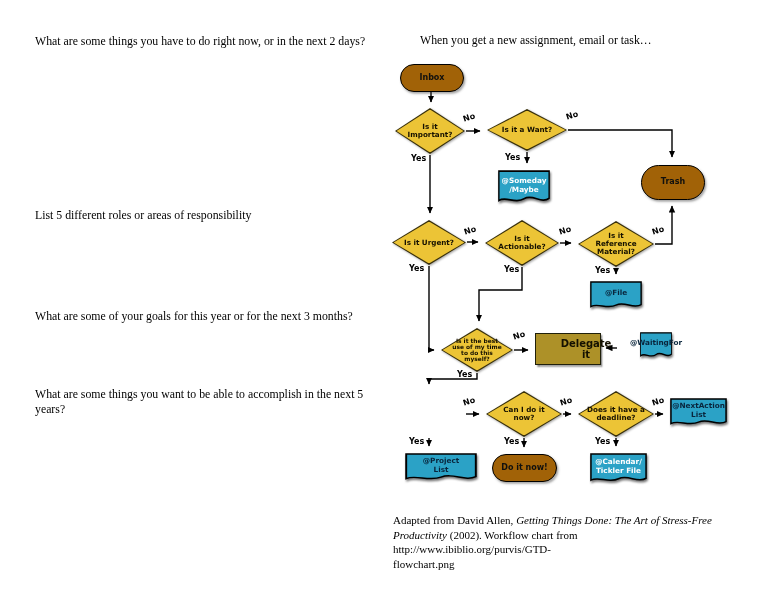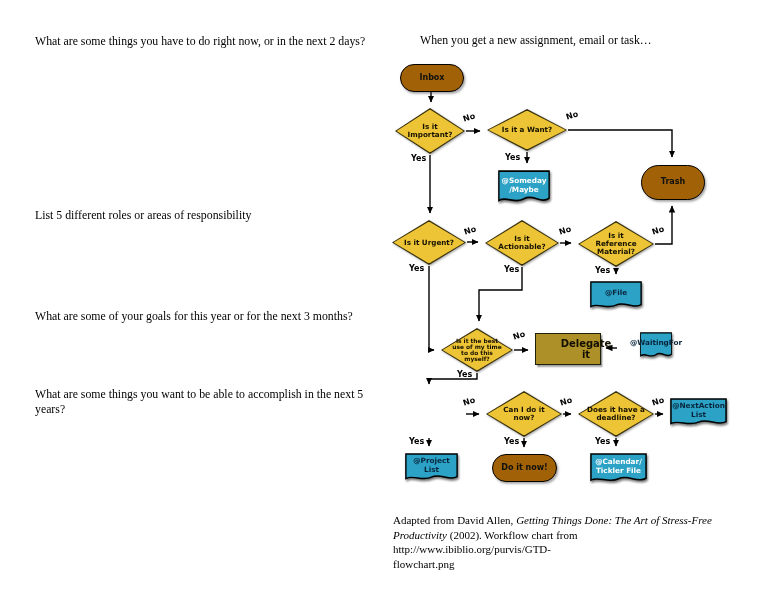--- a/index.html
+++ b/index.html
@@ -187,21 +187,21 @@
   </div>
 
   <div class="node flag" style="left:670px;top:398px;width:57px;height:31px">
     <svg viewBox="0 0 60 34" preserveAspectRatio="none">
       <path d="M1 1 H59 V26 C50 31.5 40 21.5 30 26.5 C20 31.5 9 23.5 1 28 Z" fill="#2ba2c6" stroke="#000" stroke-width="1.6"></path>
     </svg>
     <div class="n-label">@NextAction
 List</div>
   </div>
 
-  <div class="node flag" style="left:405px;top:453px;width:53px;height:31px">
+  <div class="node flag" style="left:405px;top:453px;width:72px;height:31px">
     <svg viewBox="0 0 60 34" preserveAspectRatio="none">
       <path d="M1 1 H59 V26 C50 31.5 40 21.5 30 26.5 C20 31.5 9 23.5 1 28 Z" fill="#2ba2c6" stroke="#000" stroke-width="1.6"></path>
     </svg>
     <div class="n-label">@Project
 List</div>
   </div>
 
   <div class="node stadium" style="left:492px;top:454px;width:63px;height:26px">
     <div class="n-label">Do it now!</div>
   </div>

